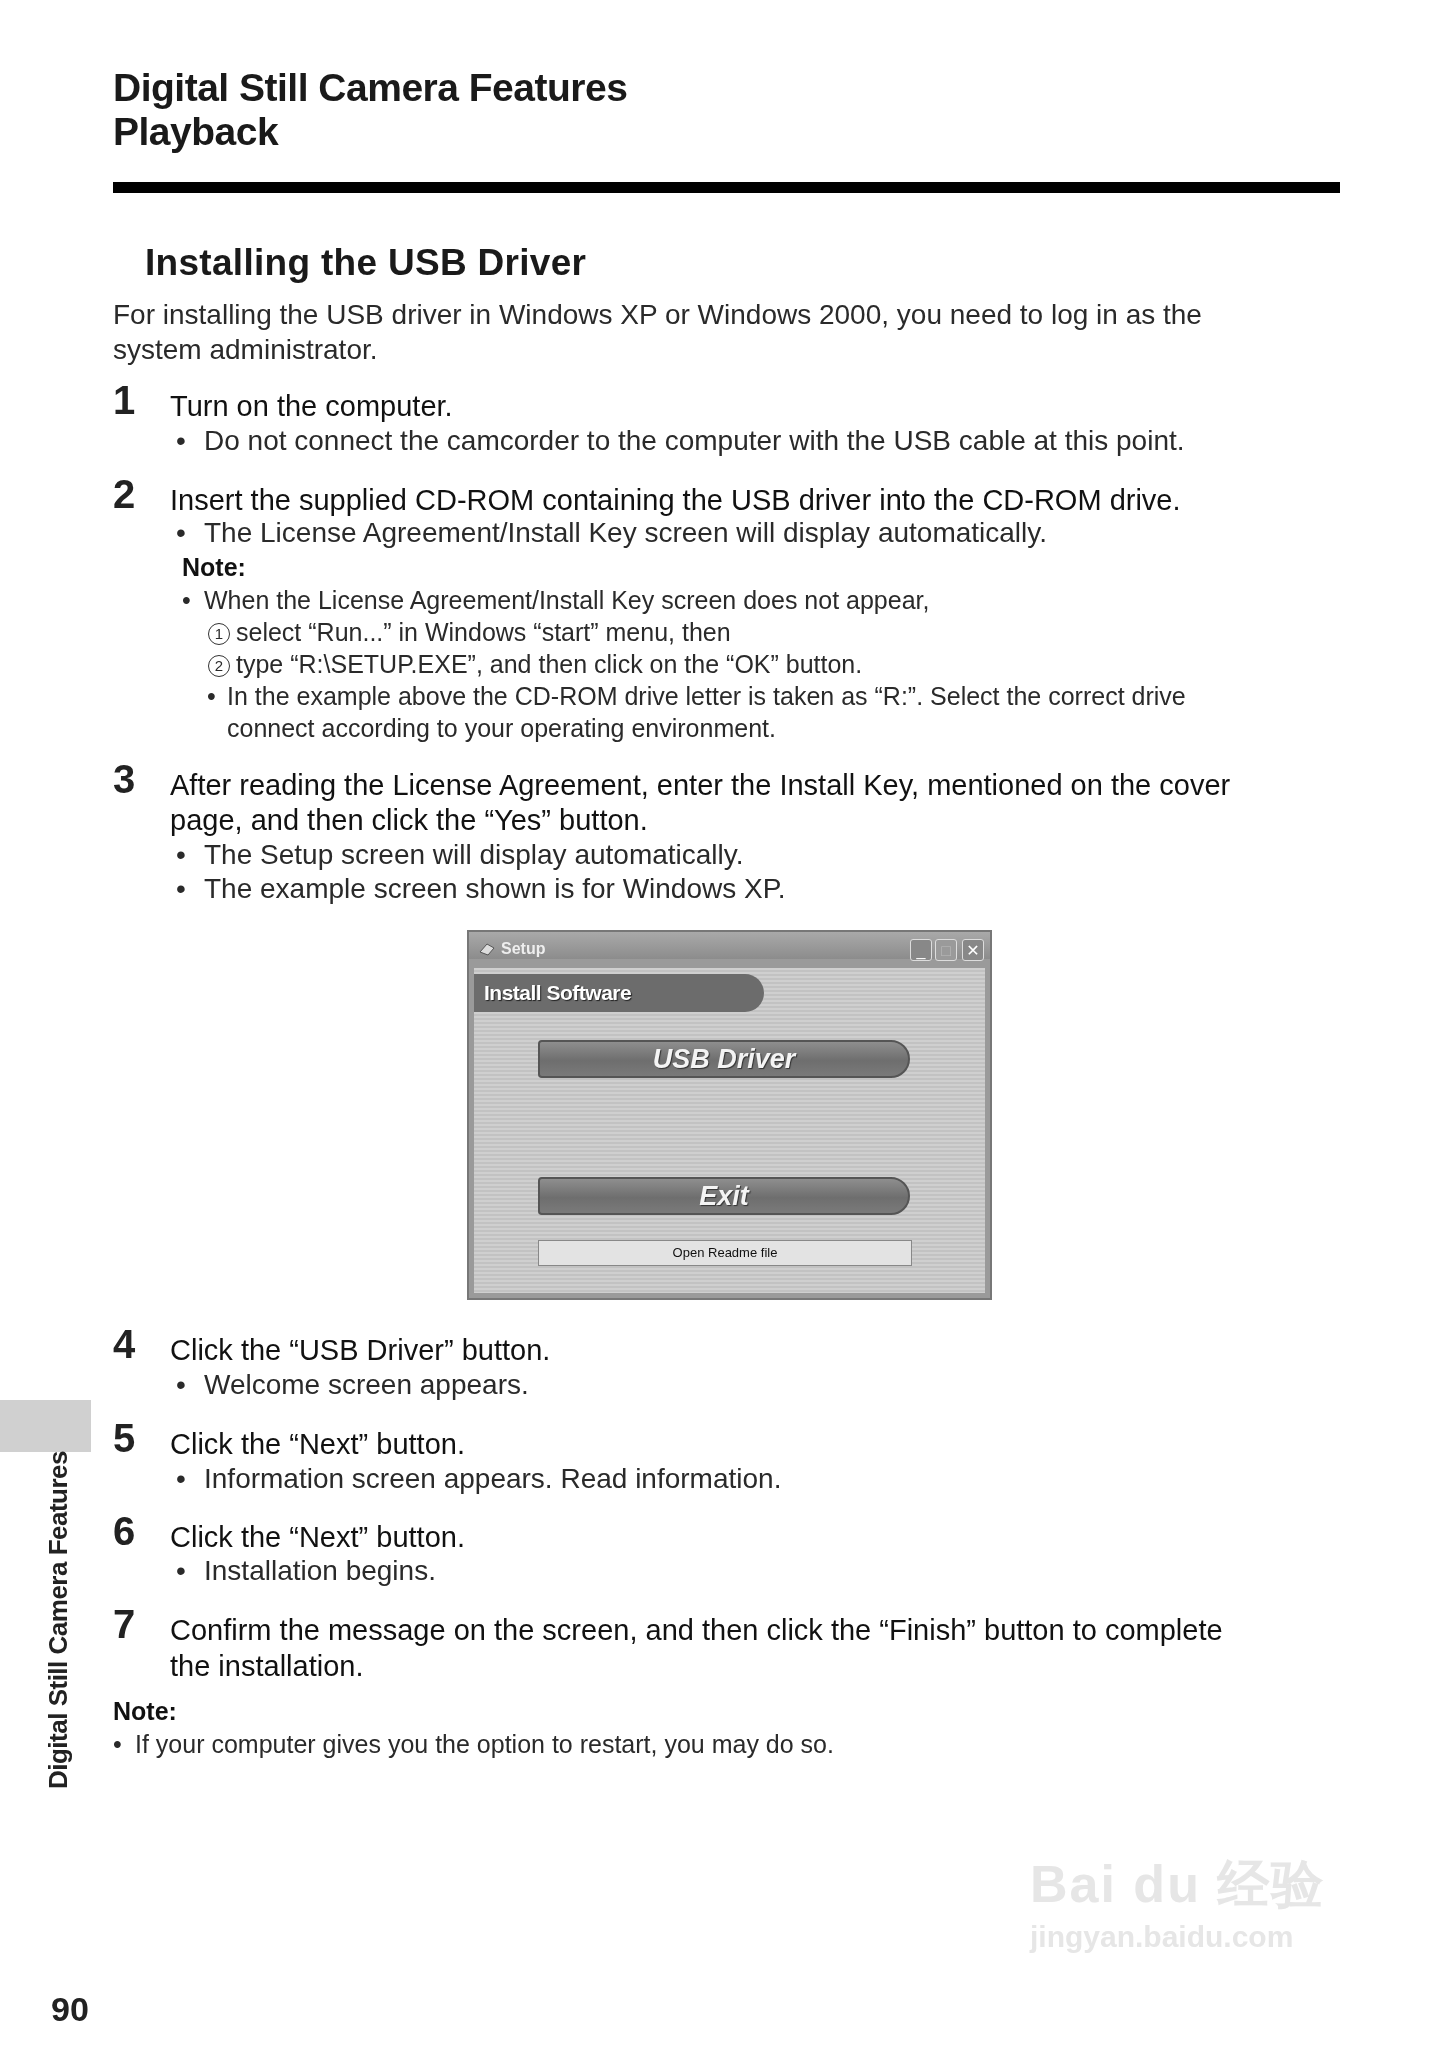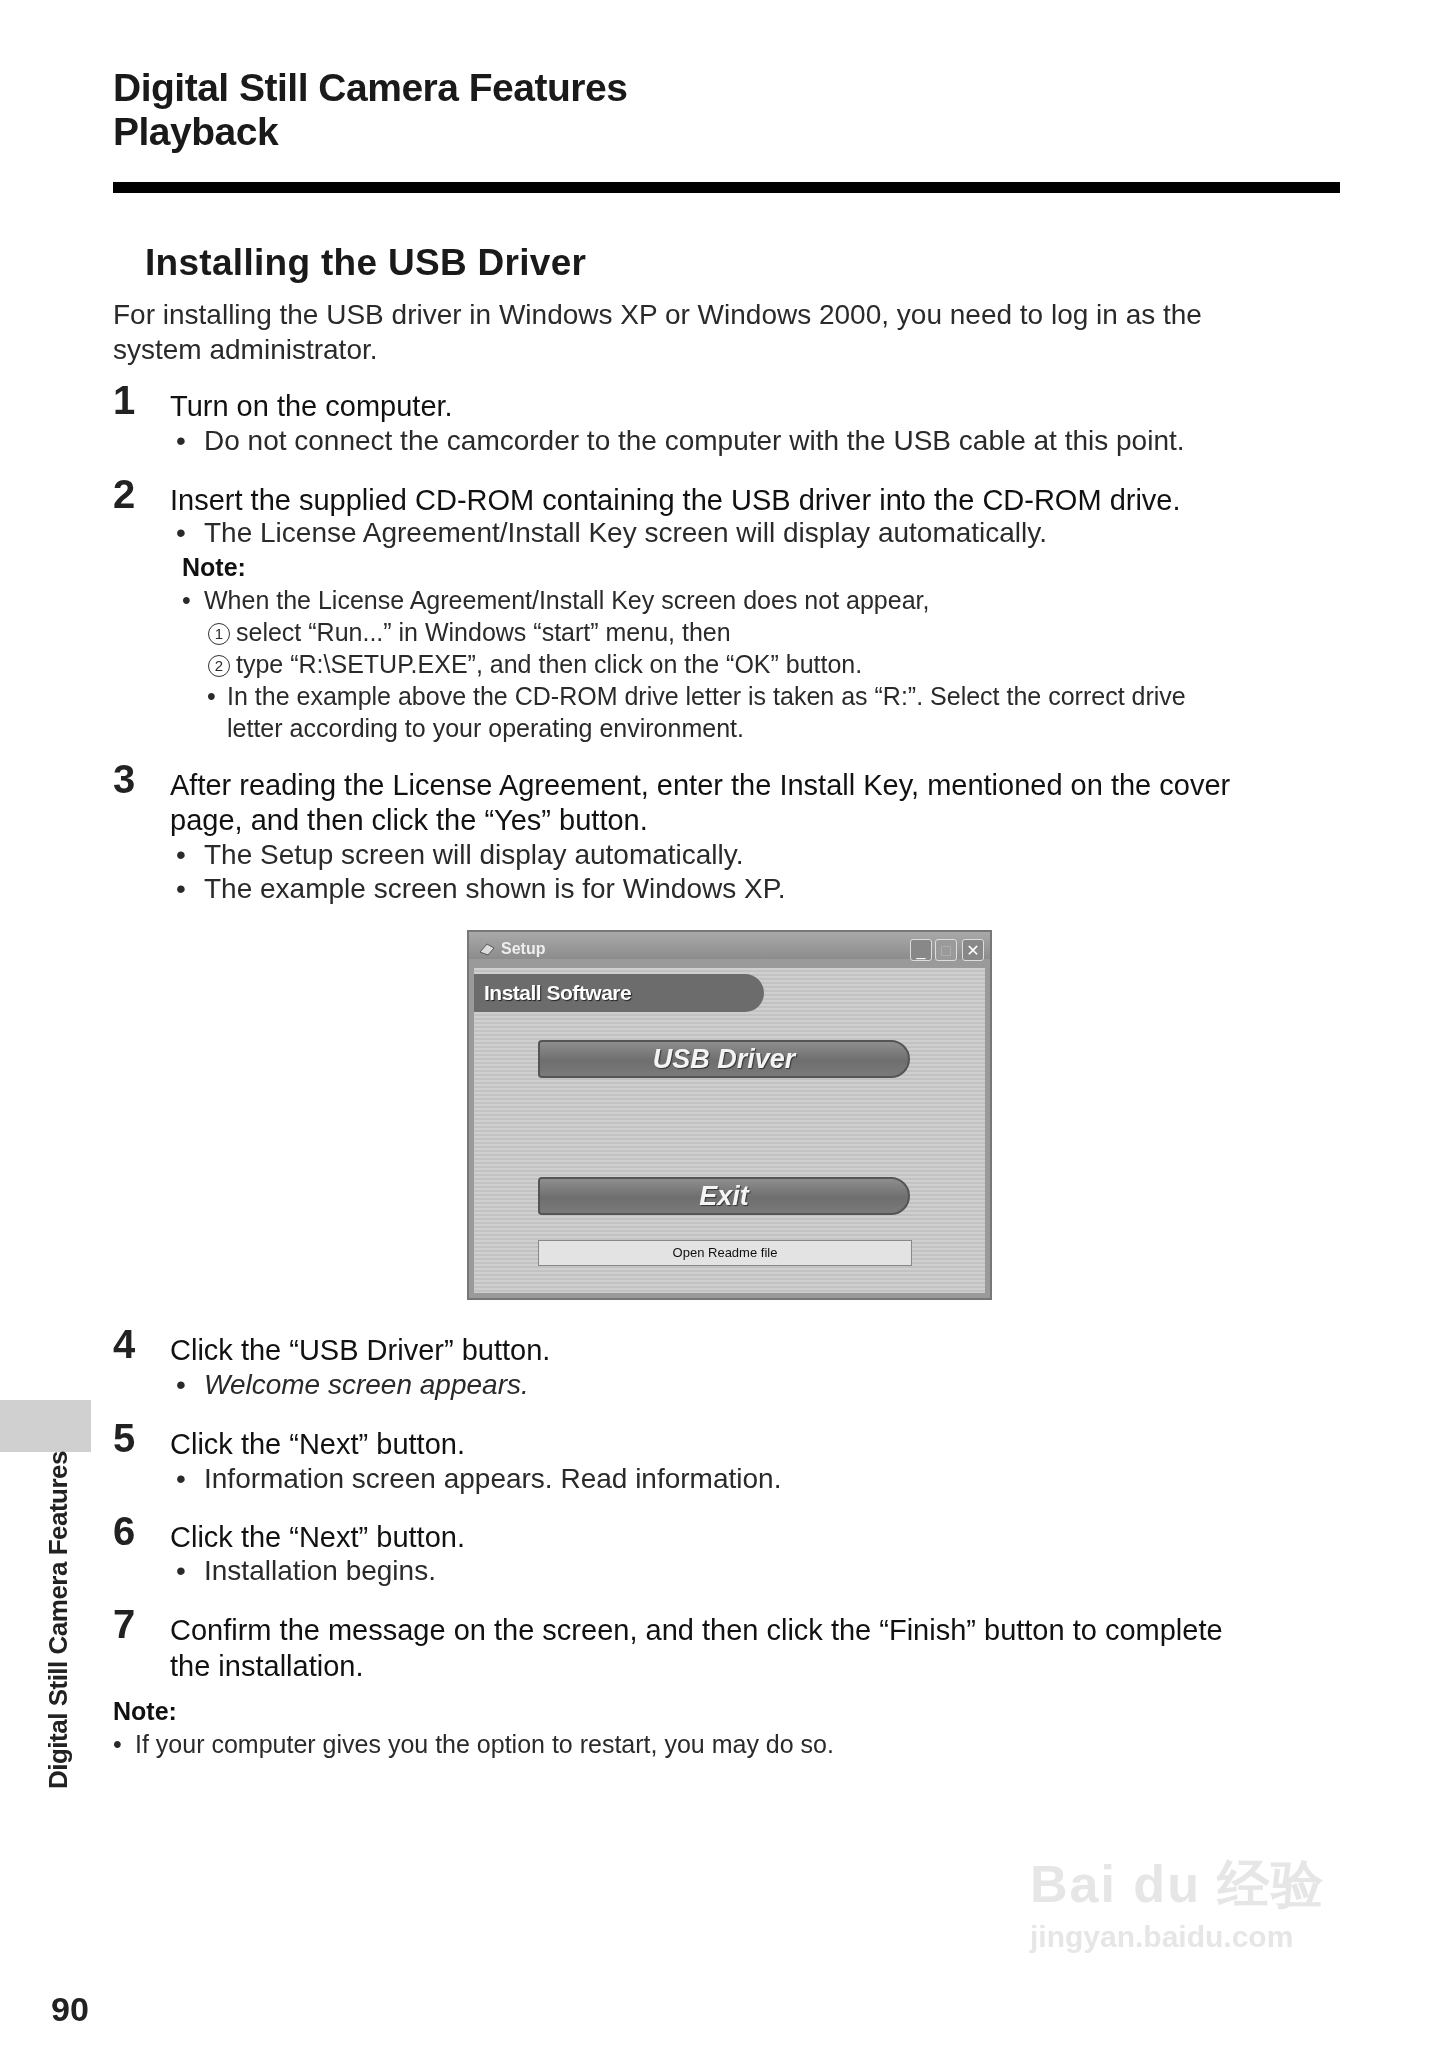--- a/index.html
+++ b/index.html
@@ -52,21 +52,21 @@
 <div class="abs step" style="left:170px; top:482px;">Insert the supplied CD-ROM containing the USB driver into the CD-ROM drive.</div>
 <div class="abs bullet" style="left:176px; top:516px;">•</div>
 <div class="abs bullet" style="left:204px; top:516px;">The License Agreement/Install Key screen will display automatically.</div>
 <div class="abs note-label" style="left:182px; top:553px;">Note:</div>
 <div class="abs note-text" style="left:182px; top:584px;">•</div>
 <div class="abs note-text" style="left:204px; top:584px;">When the License Agreement/Install Key screen does not appear,</div>
 <div class="abs note-text" style="left:208px; top:616px;"><span class="circ">1</span><span>select “Run...” in Windows “start” menu, then</span></div>
 <div class="abs note-text" style="left:208px; top:648px;"><span class="circ">2</span><span>type “R:\SETUP.EXE”, and then click on the “OK” button.</span></div>
 <div class="abs note-text" style="left:207px; top:680px;">•</div>
 <div class="abs note-text" style="left:227px; top:680px;">In the example above the CD-ROM drive letter is taken as “R:”. Select the correct drive</div>
-<div class="abs note-text" style="left:227px; top:712px;">letter according to your operating environment.</div>
+<div class="abs note-text" style="left:227px; top:712px;">connect according to your operating environment.</div>
 
 <div class="abs stepnum" style="left:113px; top:757px;">3</div>
 <div class="abs step" style="left:170px; top:767px;">After reading the License Agreement, enter the Install Key, mentioned on the cover</div>
 <div class="abs step" style="left:170px; top:802px;">page, and then click the “Yes” button.</div>
 <div class="abs bullet" style="left:176px; top:838px;">•</div>
 <div class="abs bullet" style="left:204px; top:838px;">The Setup screen will display automatically.</div>
 <div class="abs bullet" style="left:176px; top:872px;">•</div>
 <div class="abs bullet" style="left:204px; top:872px;">The example screen shown is for Windows XP.</div>
 
 <div class="dialog">
@@ -83,21 +83,21 @@
     <div class="banner">Install Software</div>
     <div class="big-btn" style="top:72px;">USB Driver</div>
     <div class="big-btn" style="top:209px;">Exit</div>
     <div class="readme-btn">Open Readme file</div>
   </div>
 </div>
 
 <div class="abs stepnum" style="left:113px; top:1322px;">4</div>
 <div class="abs step" style="left:170px; top:1332px;">Click the “USB Driver” button.</div>
 <div class="abs bullet" style="left:176px; top:1368px;">•</div>
-<div class="abs bullet" style="left:204px; top:1368px;font-style:italic;">Welcome screen appears.</div>
+<div class="abs bullet" style="left:204px; top:1368px;">Welcome screen appears.</div>
 
 <div class="abs stepnum" style="left:113px; top:1416px;">5</div>
 <div class="abs step" style="left:170px; top:1426px;">Click the “Next” button.</div>
 <div class="abs bullet" style="left:176px; top:1462px;">•</div>
 <div class="abs bullet" style="left:204px; top:1462px;">Information screen appears. Read information.</div>
 
 <div class="abs stepnum" style="left:113px; top:1509px;">6</div>
 <div class="abs step" style="left:170px; top:1519px;">Click the “Next” button.</div>
 <div class="abs bullet" style="left:176px; top:1554px;">•</div>
 <div class="abs bullet" style="left:204px; top:1554px;">Installation begins.</div>

